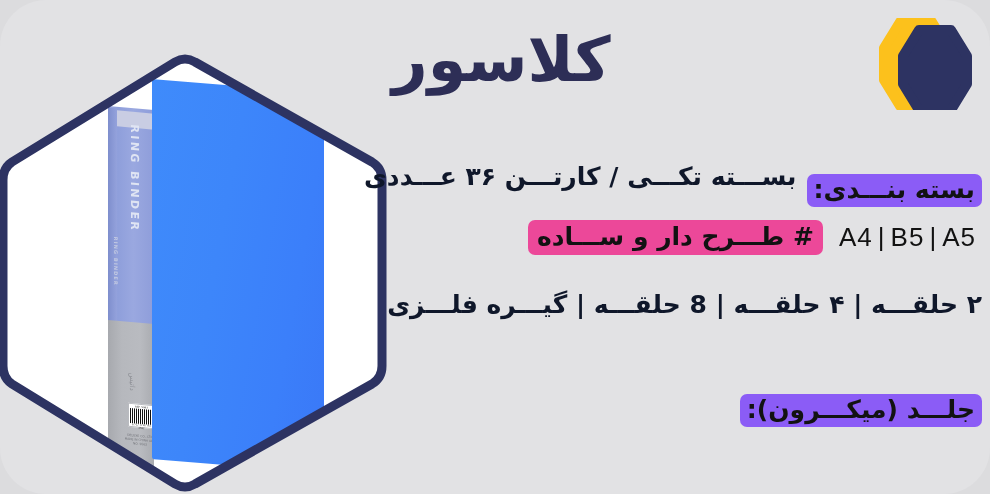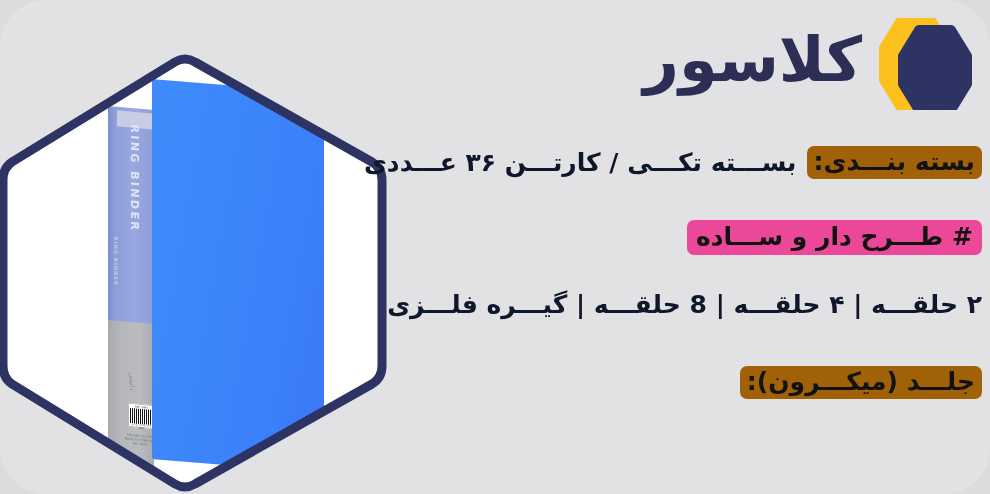--- a/index.html
+++ b/index.html
@@ -85,45 +85,46 @@
   .spine-foot{
     position:absolute;left:123px;top:434px;width:34px;height:22px;
     transform:skewY(5.2deg);
     font-size:3px;color:#6f7177;line-height:4px;text-align:center;
   }
 
   
   #info-panel{position:absolute;left:392px;top:0;right:0;bottom:0;}
 
   #title-row{
-    position:absolute;right:128px;top:12px;left:0;height:96px;
-    display:flex;align-items:center;justify-content:flex-end;
+    position:absolute;right:122px;top:12px;left:0;height:96px;
+    display:flex;align-items:center;justify-content:flex-start;
   }
   #page-title{
     font-size:62px;font-weight:bold;color:#2d2e56;
     direction:rtl;line-height:1;
     letter-spacing:-1px;
   }
   #brand-logo{position:absolute;right:14px;top:18px;width:110px;height:92px;}
 
   .spec-row{
     position:absolute;left:0;right:8px;
     direction:rtl;
     display:flex;align-items:center;justify-content:flex-start;
     gap:10px;
     font-weight:bold;
     color:#121212;
     white-space:nowrap;
   }
   .spec-label{
-    background:#a16207;
+    background:#8b5cf6;
     border-radius:7px;
     padding:3px 7px 5px 7px;
     color:#121212;
     line-height:1;
+    margin-top:28px;
   }
   .spec-value{color:#0f172a;line-height:1;}
   .spec-tag{
     background:#ec4899;border-radius:7px;padding:4px 9px 6px 9px;
     color:#121212;line-height:1;
   }
 
   #row-0{top:146px;font-size:25px;}
   #row-1{top:220px;font-size:25px;}
   #row-2{top:292px;font-size:25px;}
@@ -199,20 +200,23 @@
       <path d="M34 4 L66 4 L82 30 L82 62 L66 88 L34 88 L18 62 L18 30 Z" fill="#fcc11c" rx="6" stroke="#fcc11c" stroke-width="10" stroke-linejoin="round"></path>
       <path d="M53 12 L85 12 L101 38 L101 66 L85 92 L53 92 L37 66 L37 38 Z" fill="#2d3362" stroke="#2d3362" stroke-width="10" stroke-linejoin="round"></path>
     </svg>
 
     <div class="spec-row" id="row-0">
       <span class="spec-label">بسته بنـــدی:</span>
       <span class="spec-value">بســـته تکـــی / کارتـــن ۳۶ عـــددی</span>
     </div>
 
     <div class="spec-row" id="row-1">
+      <span class="sizes">
+        <span>A4</span><span class="sep">|</span><span>B5</span><span class="sep">|</span><span>A5</span>
+      </span>
       <span class="spec-tag"># طـــرح دار و ســـاده</span>
     </div>
 
     <div class="spec-row" id="row-2">
       <span class="spec-value">۲ حلقـــه | ۴ حلقـــه | 8 حلقـــه | گیـــره فلـــزی</span>
     </div>
 
     <div class="spec-row" id="row-3">
       <span class="spec-label">جلـــد (میکـــرون):</span>
     </div>

